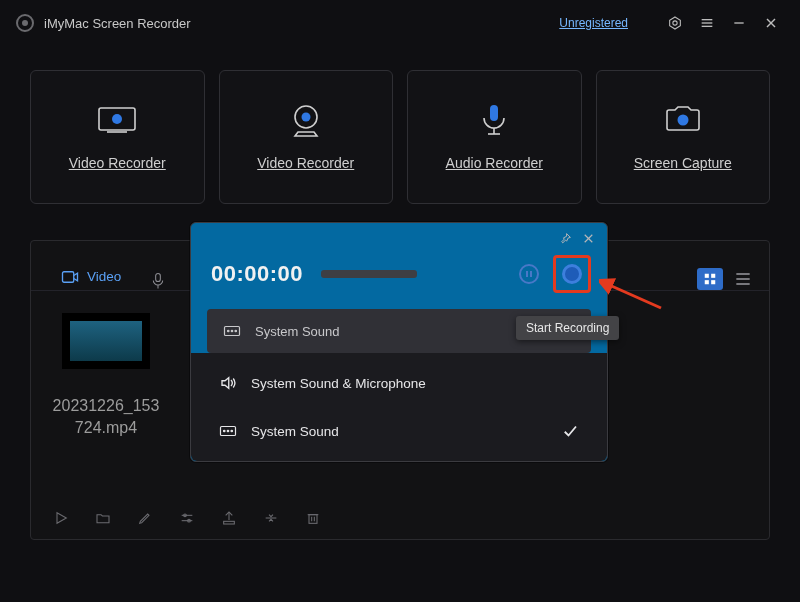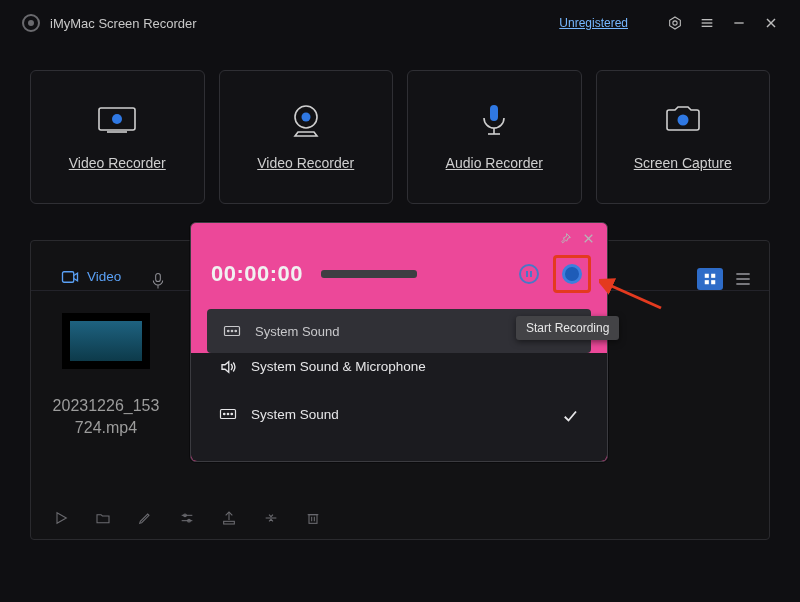--- a/index.html
+++ b/index.html
@@ -7,21 +7,21 @@
     width: 800px; height: 602px;
     background: #0f0f12;
     font-family: -apple-system, "Segoe UI", Arial, sans-serif;
     color: #d8d8d8;
     overflow: hidden;
     position: relative;
   }
   
   .titlebar {
     display: flex; align-items: center;
-    height: 46px; padding: 0 16px 0 22px;
+    height: 46px; padding: 0 16px 0 16px;
     font-size: 13px;
   }
   .logo-circle {
     width: 18px; height: 18px; border-radius: 50%;
     border: 2px solid #6a6a6e; margin-right: 10px;
     position: relative;
   }
   .logo-circle::after{
     content:""; position:absolute; left:50%; top:50%;
     width:6px; height:6px; border-radius:50%;
@@ -112,21 +112,21 @@
     height:42px; display:flex; align-items:center;
     gap:26px; padding:0 22px; color:#6b6b70;
   }
   .lib-footer .fbtn{cursor:pointer; display:flex;}
   .lib-footer svg{width:16px; height:16px;}
   
   .popup{
     position:absolute;
     left:190px; top:222px;
     width:418px;
-    background:#ec4899;
+    background:#0369a1;
     border:1px solid #3b3b40;
     border-radius:6px;
     box-shadow:0 0 0 1px rgba(0,0,0,.4);
     z-index:30;
   }
   .popup-hdr{
     display:flex; justify-content:flex-end; gap:10px;
     padding:8px 12px 0 0; color:#b6b6b8;
   }
   .popup-hdr span{cursor:pointer;}
@@ -168,21 +168,21 @@
     color:#c8c8cb; font-size:13px; cursor:pointer;
   }
   .source-select .spacer{flex:1;}
   .dropdown{
     margin-top:0;
     background:#1b1b1f;
     border-radius:0 0 6px 6px;
     padding:6px 0 6px 0;
   }
   .dd-item{
-    height:48px; display:flex; gap:14px;
+    height:48px; display:flex; align-items:center; gap:14px;
     padding:0 28px; color:#e6e6e8; font-size:13.5px; cursor:pointer;
   }
   .dd-item .spacer{flex:1;}
   .dd-item svg.check{width:18px; height:18px; color:#e6e6e8;}
   
   .side-btn{
     position:absolute;
     left:554px; top:325px;
     width:42px; height:42px;
     border:1px solid #3b3b40; border-radius:6px;

